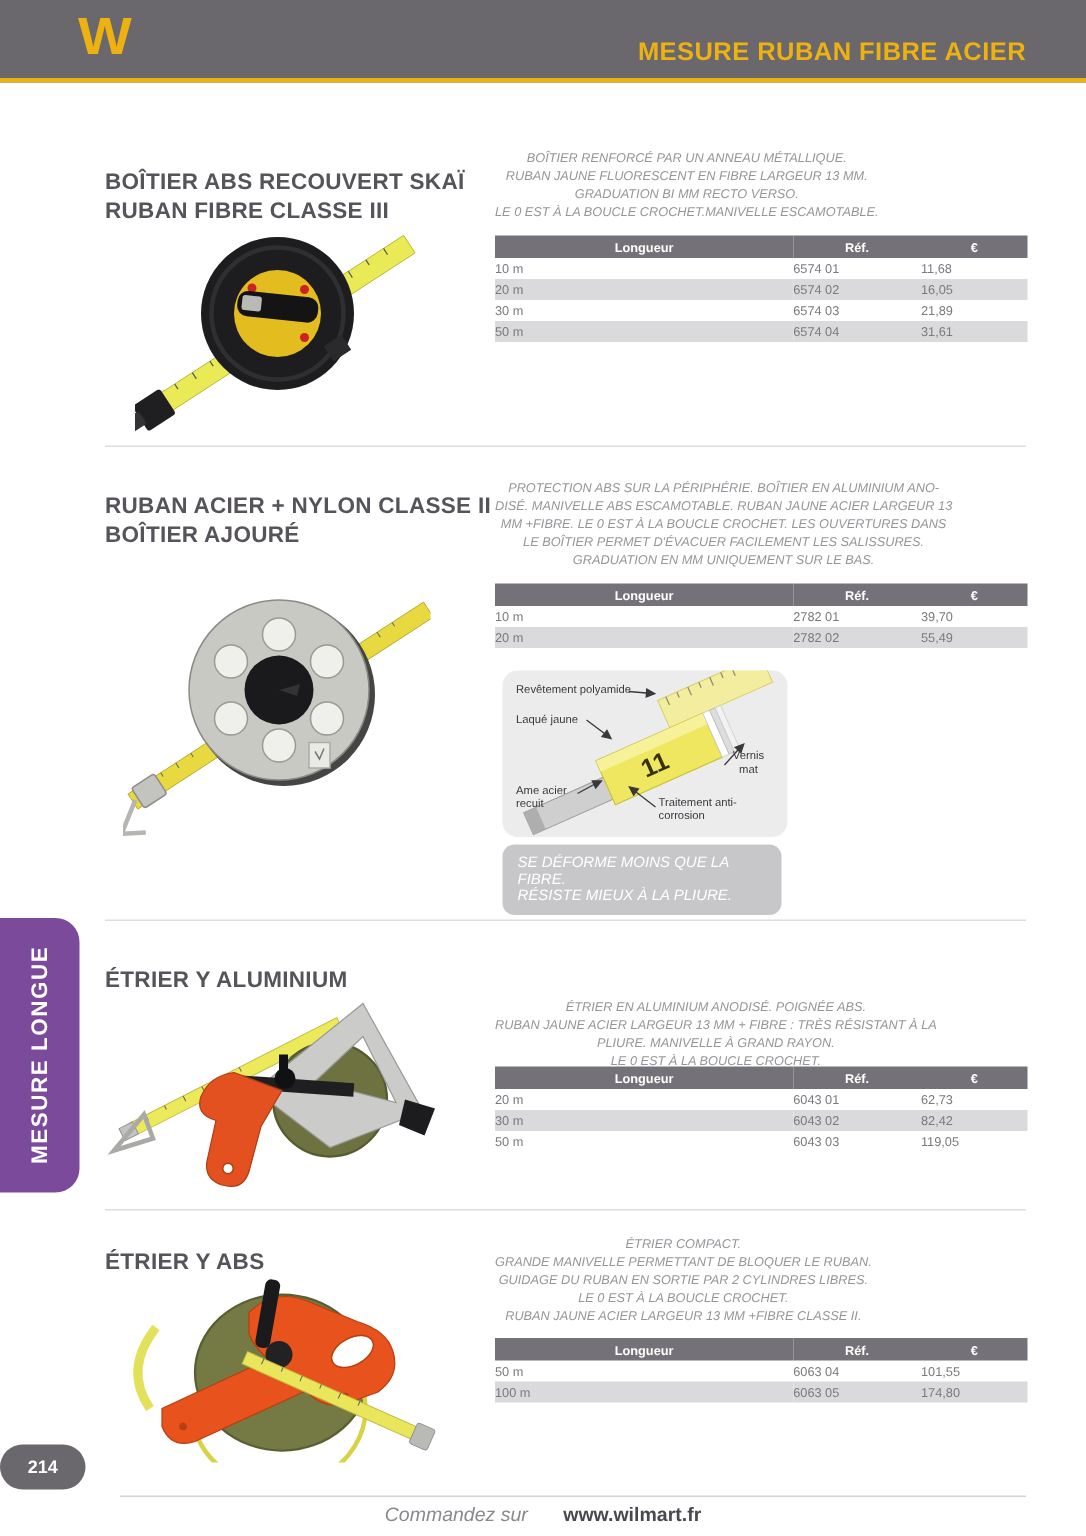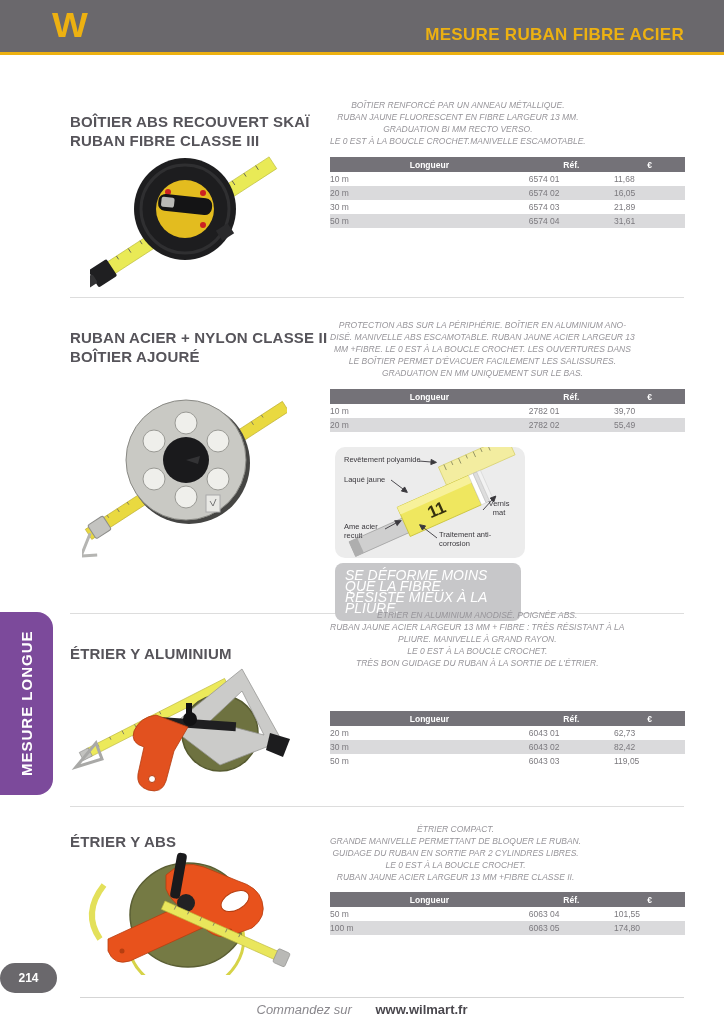--- a/index.html
+++ b/index.html
@@ -22,21 +22,21 @@
   .ptable td { color:#7b797e; height:14px; }
   .ptable tbody tr:nth-child(even) td { background:#dadadc; }
   .col-l { width:56%; } .col-r { width:24%; } .col-p { width:20%; }
 
   .pimg { position:absolute; }
 
   .diagram { position:absolute; width:190px; height:111px; background:#ececec; border-radius:10px; }
   .dlabel { position:absolute; font-size:7.5px; color:#3a383d; line-height:8.5px; white-space:nowrap; }
   .dlabel.wrap { white-space:normal; }
 
-  .note { position:absolute; width:186px; background:#c7c7c9; border-radius:8px; padding:7px 10px; font-size:14px; font-style:italic; color:#ffffff; line-height:11px; }
+  .note { position:absolute; width:186px; background:#c7c7c9; border-radius:8px; padding:7px 10px; font-size:10px; font-style:italic; color:#ffffff; line-height:11px; }
 
   .side-tab { position:absolute; left:0; top:612px; width:53px; height:183px; background:#7c4a9b; border-radius:0 16px 16px 0; }
   .side-tab span { position:absolute; left:0; top:0; width:100%; height:100%; display:flex; align-items:center; justify-content:center; writing-mode:vertical-rl; transform:rotate(180deg); color:#fff; font-weight:700; font-size:15px; letter-spacing:1px; }
 
   .page-badge { position:absolute; left:0; top:963px; width:57px; height:30px; background:#6a686c; color:#fff; font-weight:700; font-size:12px; display:flex; align-items:center; justify-content:center;border-radius:15px; }
   .footer-rule { position:absolute; left:80px; top:997px; width:604px; height:1px; background:#d5d5d5; }
   .order-line { position:absolute; left:0; top:1002px; width:724px; text-align:center; font-size:13px; }
   .order-prefix { font-style:italic; color:#8a888d; }
   .website { font-weight:700; color:#4a484e;margin-left:20px; }
 </style>
@@ -270,21 +270,21 @@
     <circle cx="150" cy="78" r="38" fill="#6e7240" stroke="#565a30" stroke-width="1.5"></circle>
     <path d="M100,72 L172,14 L212,86 L150,110 Z M140,66 L172,36 L194,80 Z" fill="#cbcbc9" fill-rule="evenodd" stroke="#989896" stroke-width="0.8"></path>
     <path d="M200,78 L220,84 L213,102 L196,95 Z" fill="#1c1c1e"></path>
     <rect x="86" y="64" width="80" height="9" fill="#1f1f21" transform="rotate(4 120 68)"></rect>
     <rect x="116" y="48" width="6" height="16" fill="#111113"></rect>
     <circle cx="120" cy="64" r="7" fill="#111113"></circle>
     <path d="M86,60 L118,72 L104,96 L96,126 Q92,139 78,135 Q66,131 68,119 L74,92 Q60,88 64,76 Q70,62 86,60 Z" fill="#e2511f" stroke="#b13c12" stroke-width="0.8"></path>
     <circle cx="82" cy="124" r="3.5" fill="#ffffff" stroke="#b13c12"></circle>
   </svg>
 
-  <div class="desc" style="left:330px;top:609px">
+  <div class="desc" style="left:330px;top:665px">
     <div>ÉTRIER EN ALUMINIUM ANODISÉ. POIGNÉE ABS.</div>
     <div>RUBAN JAUNE ACIER LARGEUR 13 MM + FIBRE : TRÈS RÉSISTANT À LA</div>
     <div>PLIURE. MANIVELLE À GRAND RAYON.</div>
     <div>LE 0 EST À LA  BOUCLE CROCHET.</div>
     <div>TRÈS BON GUIDAGE DU RUBAN À LA SORTIE DE L'ÉTRIER.</div>
   </div>
 
   <table class="ptable" style="left:330px;top:711px">
     <thead>
         <tr>

